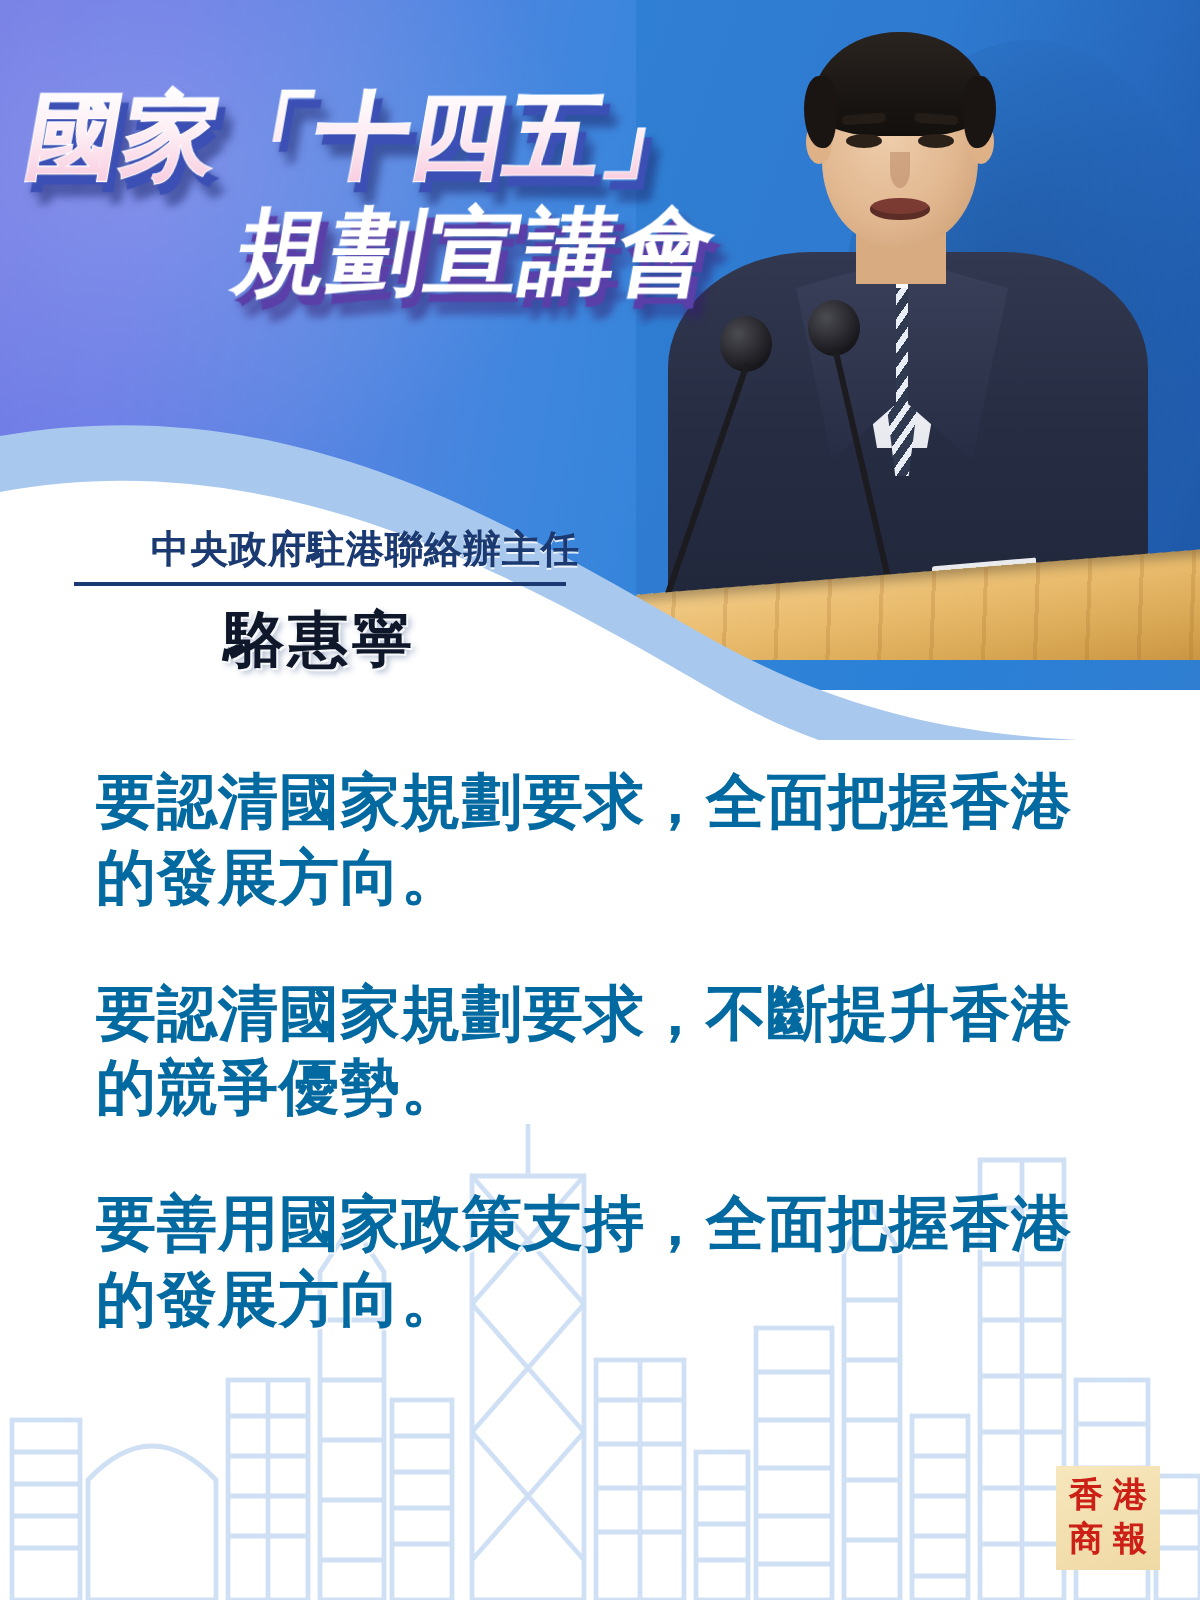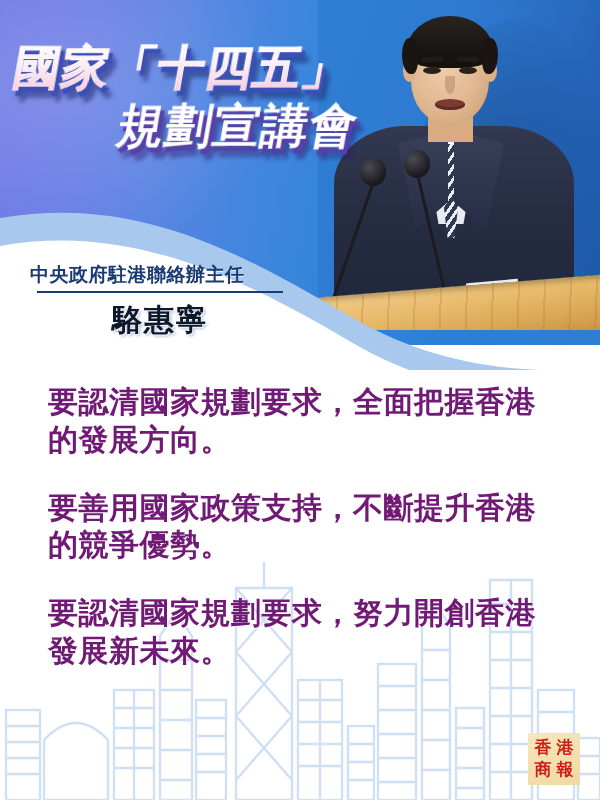--- a/index.html
+++ b/index.html
@@ -119,37 +119,37 @@
     background:#e9eaee; transform:skewY(-5deg); border-radius:1px;
   }
 
   
   .wave { position:absolute; left:0; top:170px; width:600px; height:200px; }
 
   
   .name-block { position:absolute; left:30px; top:262px; width:260px; }
   .role {
     font-size:19px; font-weight:bold; color:#1b3a72; letter-spacing:.5px;
-    text-align:left; padding-bottom:3px; white-space:nowrap;
+    text-align:right; padding-bottom:3px; white-space:nowrap;
     text-shadow:0 1px 0 rgba(255,255,255,.8);
   }
   .role-rule { width:246px; height:2px; background:#1b3a72; margin:0 auto; }
   .person-name {
     margin-top:7px; text-align:center; font-size:30px; font-weight:bold;
     color:#0f172a; letter-spacing:2px;
     text-shadow:1px 1px 0 rgba(255,255,255,.85), 2px 2px 3px rgba(30,60,120,.35);
   }
 
   
   .skyline { position:absolute; left:0; bottom:0; width:600px; height:260px; }
 
   
   .quotes { position:absolute; left:48px; top:383px; width:500px; }
   .quote {
-    font-size:30px; font-weight:bold; color:#701a75;
+    font-size:30px; font-weight:bold; color:#0369a1;
     line-height:1.26; letter-spacing:.5px; margin-bottom:30px;
     text-shadow:1px 1px 0 rgba(255,255,255,.7);
   }
   .quote:last-child{ margin-bottom:0; }
 
   
   .logo {
     position:absolute; left:528px; top:733px; width:52px; height:52px;
     background:linear-gradient(160deg,#f7e7bd,#efd9a4);
     display:flex; flex-wrap:wrap; align-items:center; justify-content:center;
@@ -258,22 +258,22 @@
       <path d="M490 64 H532 M490 92 H532 M490 120 H532 M490 148 H532 M490 176 H532 M490 204 H532 M490 232 H532 M511 40 V260"></path>
       <rect x="538" y="150" width="36" height="110"></rect>
       <path d="M538 172 H574 M538 194 H574 M538 216 H574 M538 238 H574"></path>
       <rect x="578" y="198" width="22" height="62"></rect>
       <path d="M578 216 H600 M578 234 H600"></path>
     </g>
   </svg>
 
   <div class="quotes">
     <div class="quote">要認清國家規劃要求，全面把握香港的發展方向。</div>
-    <div class="quote">要善用國家政策支持，不斷提升香港的競爭優勢。</div>
-    <div class="quote">要認清國家規劃要求，努力開創香港發展新未來。</div>
+    <div class="quote">要認清國家規劃要求，不斷提升香港的競爭優勢。</div>
+    <div class="quote">要善用國家政策支持，全面把握香港的發展方向。</div>
   </div>
 
   <div class="logo">
     <span>香</span>
     <span>港</span>
     <span>商</span>
     <span>報</span>
   </div>
 
 </div>

